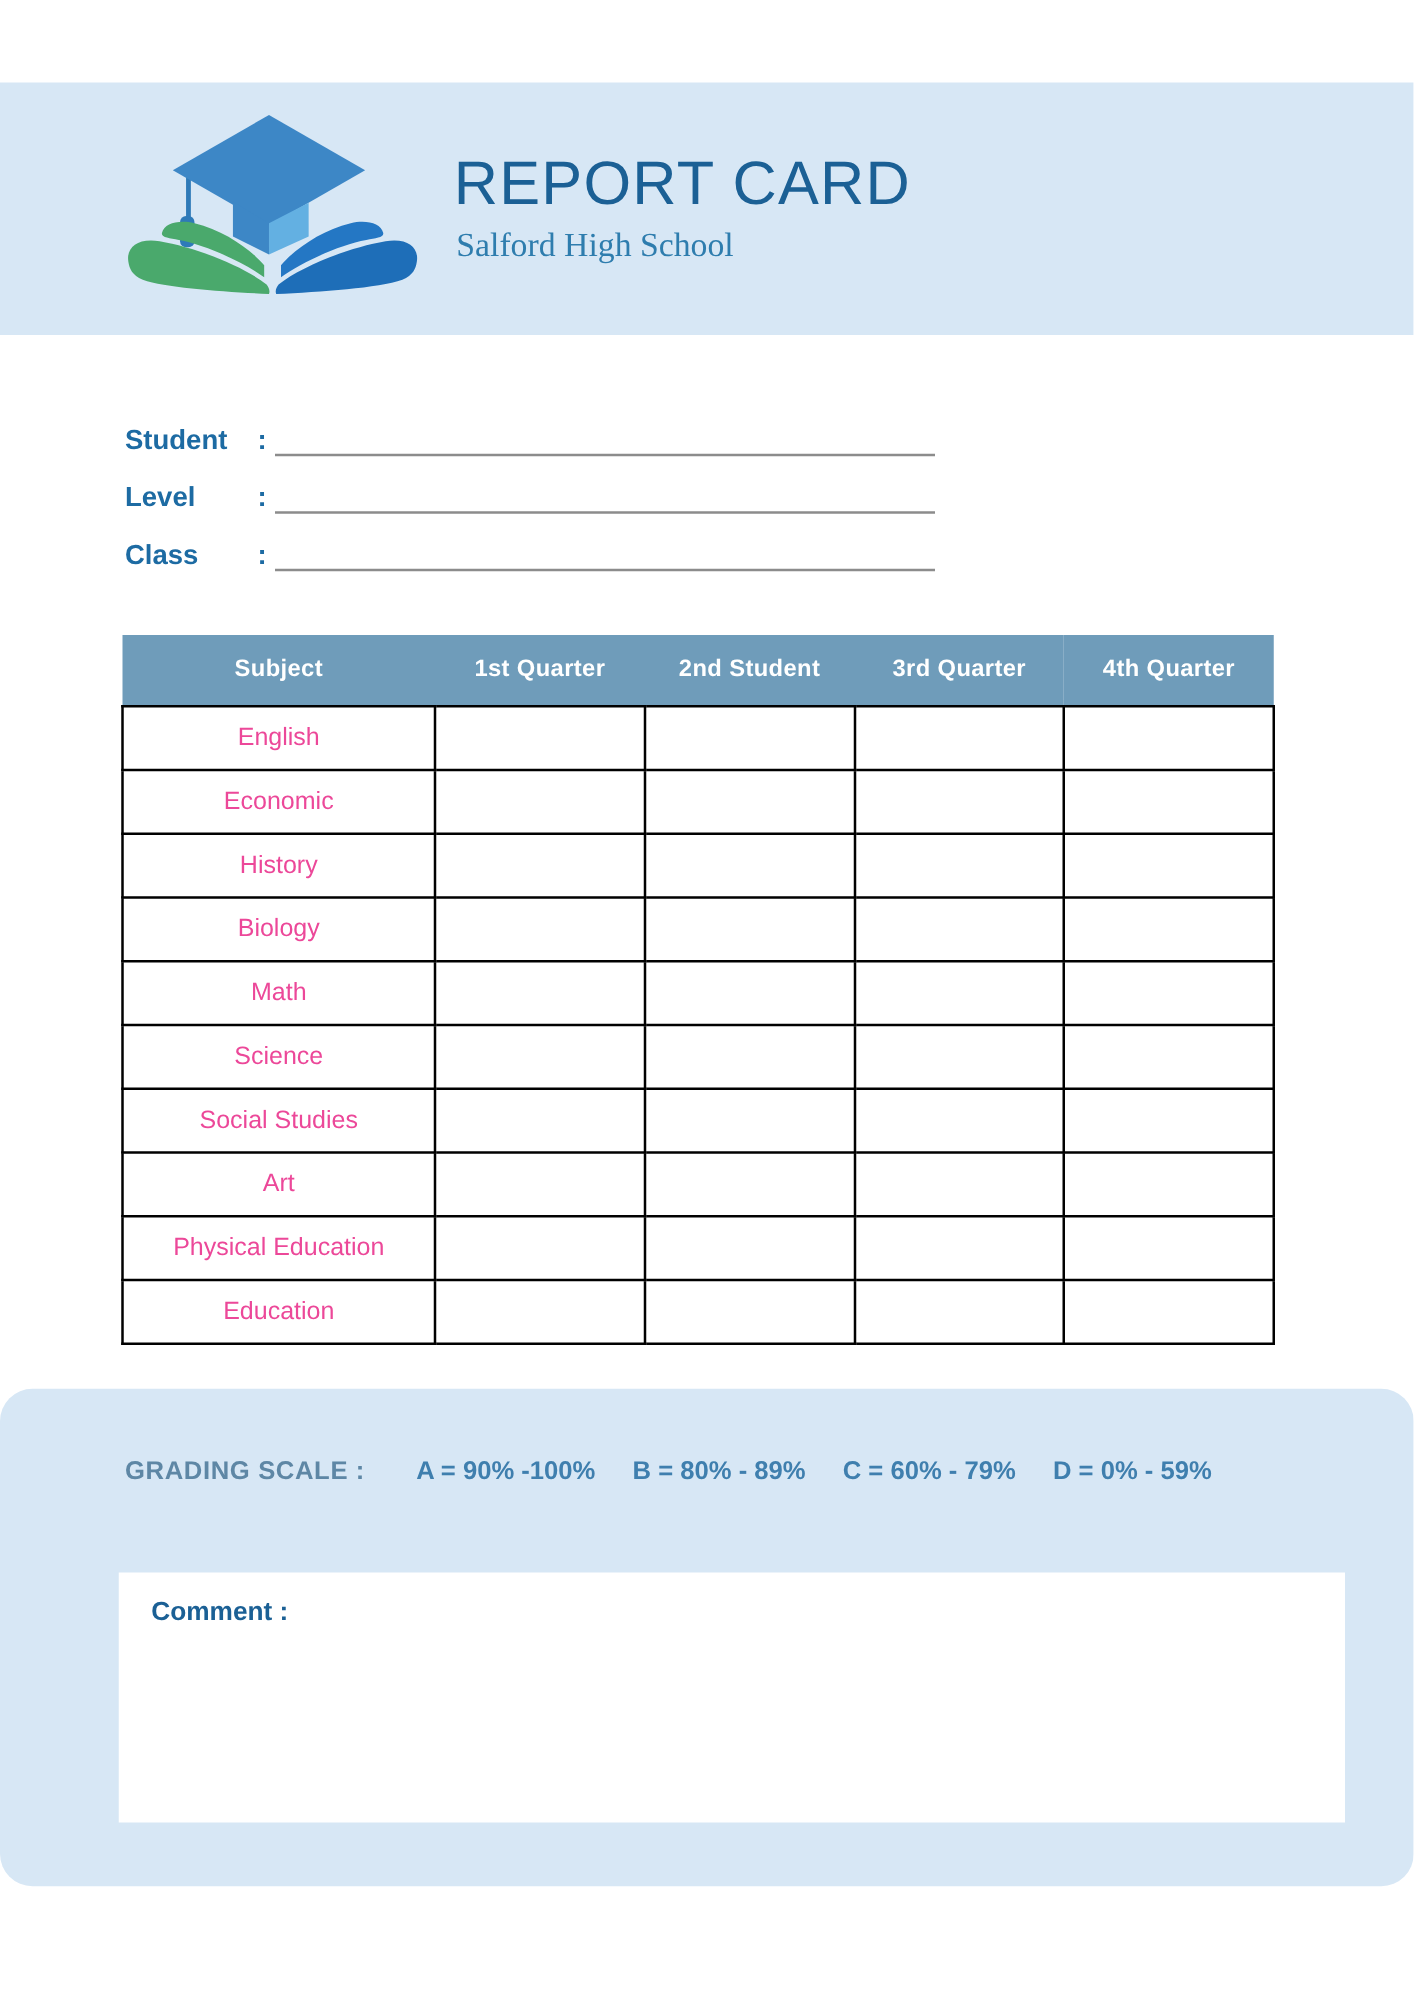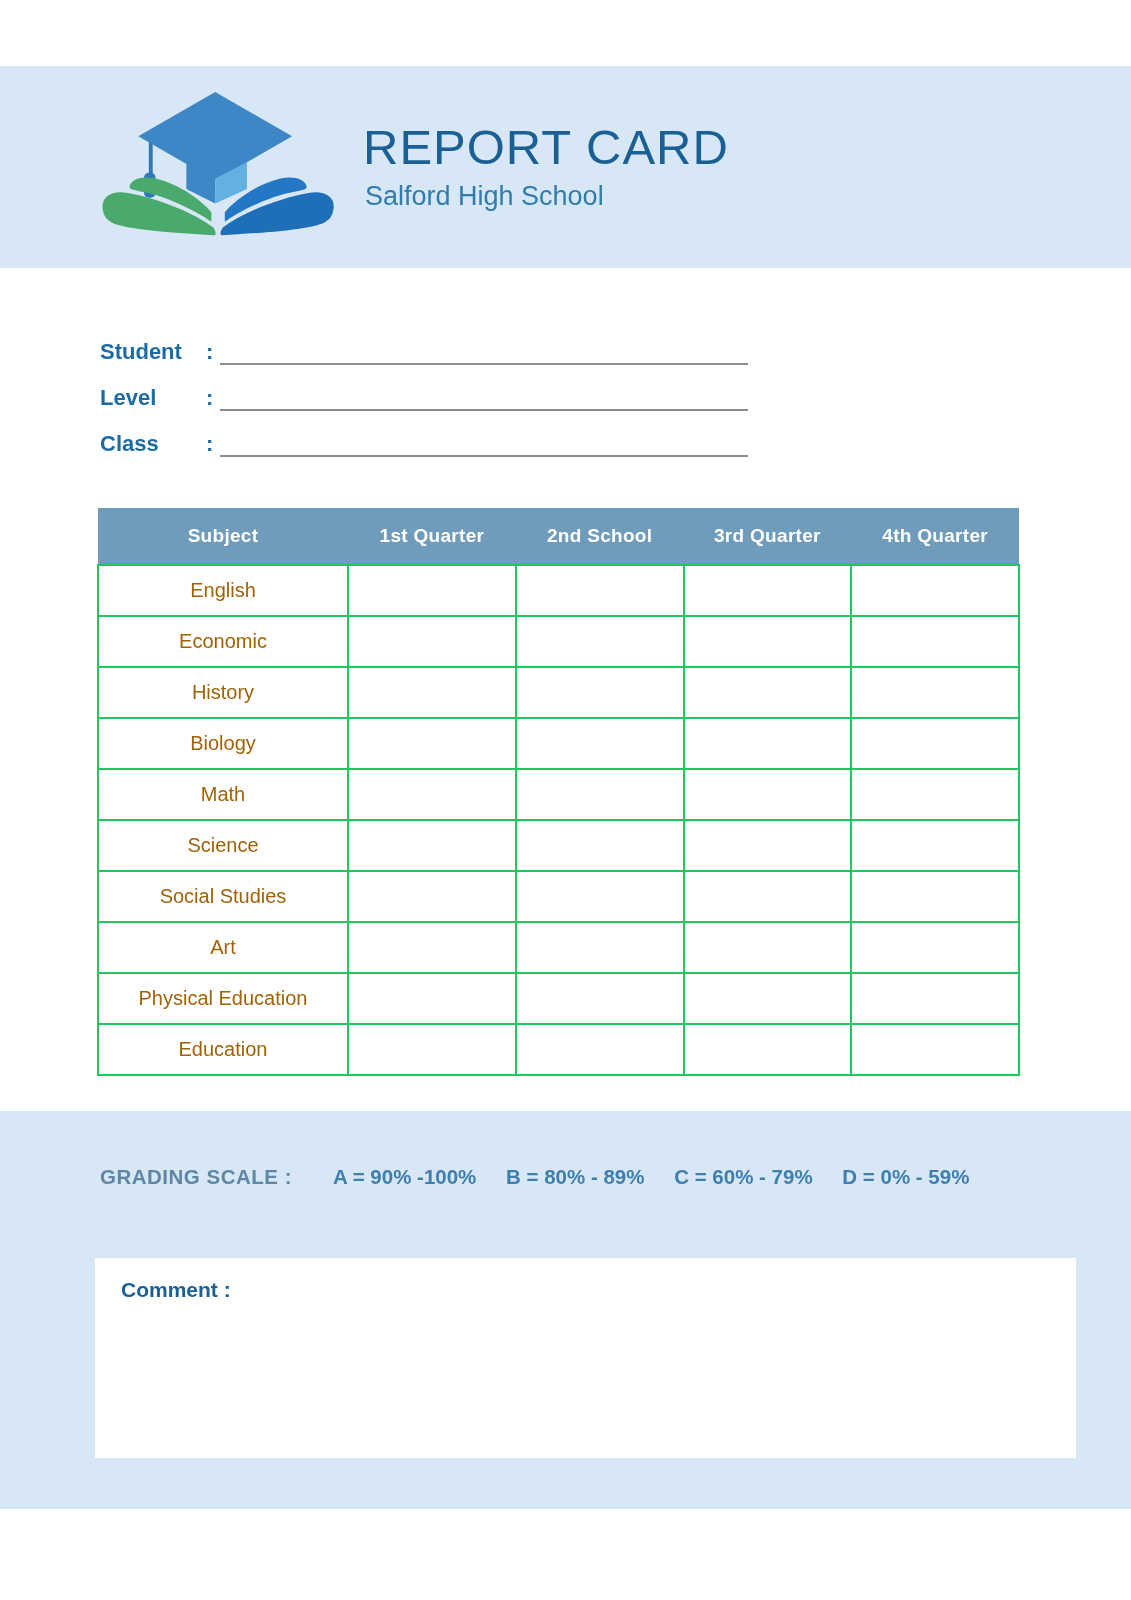--- a/index.html
+++ b/index.html
@@ -15,49 +15,49 @@
     height: 202px; background: #d7e7f5;
     display: flex; align-items: center;
   }
   .logo { margin-left: 95px; flex: 0 0 auto; }
   .header-text { margin-left: 18px; }
   .title {
     margin: 0; font-size: 49px; font-weight: 400; letter-spacing: 1px;
     color: #1b6095; line-height: 1.05;
   }
   .subtitle {
-    margin: 7px 0 0 2px; font-size: 27px; font-weight: 400; color: #2e7dae;
+    margin: 7px 0 0 2px; font-size: 27px; font-weight: 400; color: #2e7dae; font-family: Liberation Serif, serif;
   }
 
   
   .fields { margin: 70px 0 0 100px; }
   .field-row { display: flex; align-items: center; height: 28px; margin-bottom: 18px; }
   .field-label { width: 106px; font-size: 22px; font-weight: 700; color: #1d6ba3; line-height: 1.1; }
   .field-colon { width: 14px; font-size: 22px; font-weight: 700; color: #1d6ba3; line-height: 1.1; }
   .field-line { width: 528px; height: 26px; border-bottom: 2px solid #8c8c8c; }
 
   
   table.grade-table {
     margin: 50px 0 0 97px; width: 921px;
     border-collapse: collapse; table-layout: fixed; padding-left: 11px;
   }
   .grade-table th {
     background: #6f9cba; color: #ffffff; border: none;
     height: 57px; font-size: 19px; font-weight: 700; text-align: center;
     letter-spacing: 0.3px;
   }
   .grade-table td {
-    border: 2px solid #22c55e; background: #ffffff;
-    height: 51px; font-size: 20px; color: #a16207; text-align: center;
+    border: 2px solid #000000; background: #ffffff;
+    height: 51px; font-size: 20px; color: #ec4899; text-align: center;
   }
   .col-subject { width: 250px; }
   .col-quarter { width: 167.75px; }
 
   
-  .bottom-band { margin-top: 35px; height: 398px; background: #d7e7f5; }
+  .bottom-band { margin-top: 35px; height: 398px; background: #d7e7f5; border-radius: 26px; }
   .grading { padding: 54px 0 0 100px; font-size: 20.5px; font-weight: 700; white-space: nowrap; }
   .grading-label { color: #5e87a5; letter-spacing: 0.5px; margin-right: 36px; }
   .grading-item { color: #3f7fae; margin-right: 24px; }
   .comment-box {
     width: 981px; height: 200px; background: #ffffff;
     margin: 69px 0 0 95px; padding: 20px 0 0 26px;
   }
   .comment-label { font-size: 21px; font-weight: 700; color: #1b6095; }
 </style>
 </head>
@@ -116,21 +116,21 @@
       <col class="col-subject">
         <col class="col-quarter">
         <col class="col-quarter">
         <col class="col-quarter">
         <col class="col-quarter">
     </colgroup>
     <thead>
       <tr>
         <th>Subject</th>
         <th>1st Quarter</th>
-        <th>2nd School</th>
+        <th>2nd Student</th>
         <th>3rd Quarter</th>
         <th>4th Quarter</th>
       </tr>
     </thead>
     <tbody>
       <tr>
         <td>English</td>
         <td></td>
         <td></td>
         <td></td>

